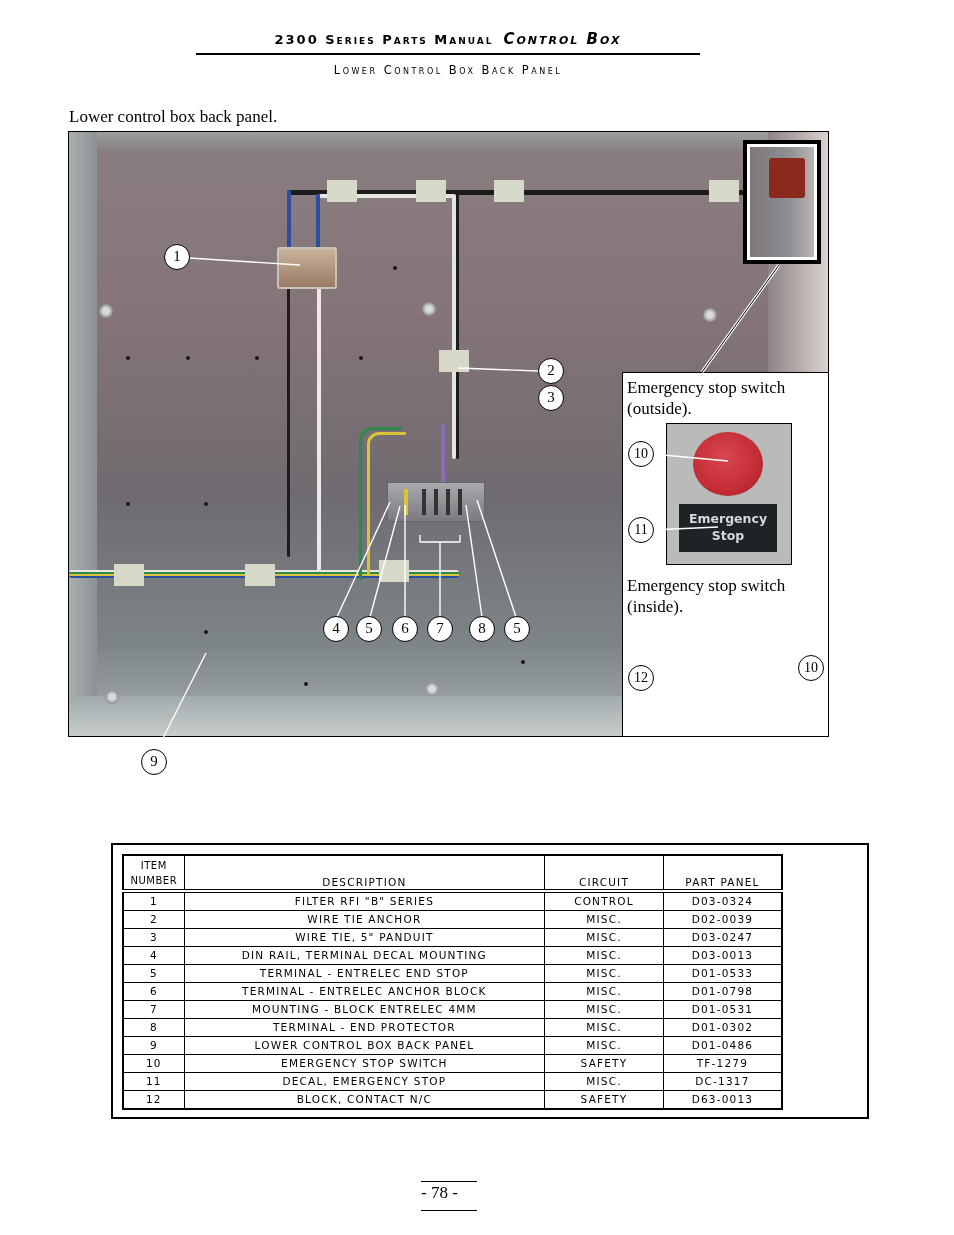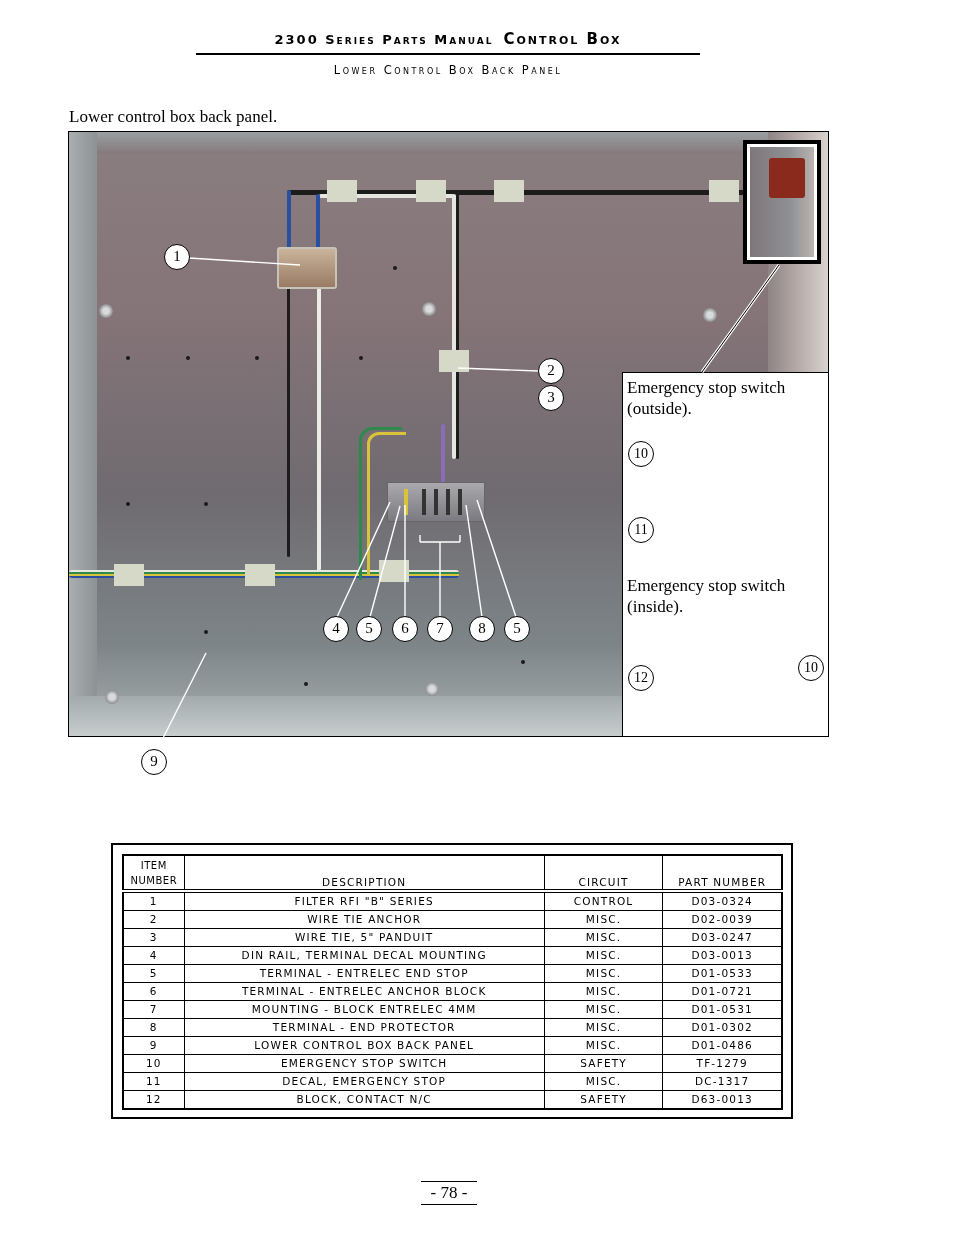--- a/index.html
+++ b/index.html
@@ -1,18 +1,18 @@
 <!DOCTYPE html>
 <html><head>
 <meta charset="utf-8">
 <style>
   html, body { margin:0; padding:0; background:#fff; }
   body { width:954px; height:1235px; position:relative; overflow:hidden; font-family:"Liberation Serif", serif; color:#000; }
   .hdr-title { position:absolute; left:196px; top:30px; width:504px; text-align:center; font-family:"DejaVu Sans", sans-serif; font-size:13px; letter-spacing:2px; font-variant:small-caps; font-weight:bold; white-space:nowrap; }
-  .hdr-title .big { font-size:15px; margin-left:10px; }
+  .hdr-title .big { font-size:15px; margin-left:10px;font-style:italic; }
   .hdr-rule { position:absolute; left:196px; top:53px; width:504px; height:2px; background:#000; }
   .hdr-sub { position:absolute; left:196px; top:63px; width:504px; text-align:center; font-family:"DejaVu Sans", sans-serif; font-size:11.5px; letter-spacing:2.5px; font-variant:small-caps; white-space:nowrap; }
   .caption { position:absolute; left:69px; top:107px; font-size:17px;text-align:center; }
 
   .photo { position:absolute; left:68px; top:131px; width:761px; height:606px; border:1px solid #000; box-sizing:border-box; overflow:hidden;
     background: linear-gradient(180deg, #8a7e80 0%, #857478 30%, #6f6b70 60%, #7d8588 85%, #a9b0b1 100%); }
   .photo .lframe { position:absolute; left:0; top:0; width:28px; height:100%; background:linear-gradient(90deg,#a9afb1,#8d9294); }
   .photo .tframe { position:absolute; left:0; top:0; width:100%; height:22px; background:linear-gradient(180deg,#9a9fa0,#85797c); }
   .photo .bframe { position:absolute; left:0; bottom:0; width:100%; height:40px; background:linear-gradient(180deg,#a2abac,#c7cdcd); }
   .photo .rframe { position:absolute; right:0; top:0; width:60px; height:100%; background:linear-gradient(90deg,#8f8486,#b5aaa8,#d9d2cf); }
@@ -29,30 +29,30 @@
   .estop-panel { position:absolute; left:553px; top:240px; width:207px; height:365px; background:#fff; border-left:1px solid #000; border-top:1px solid #000; }
   .estop-label { position:absolute; left:4px; font-size:17px; line-height:21px; }
   .estop-img1 { position:absolute; left:43px; top:50px; width:126px; height:142px; border:1.5px solid #000; box-sizing:border-box; background:#b9bbbb; overflow:hidden; }
   .estop-img1 .btn { position:absolute; left:26px; top:8px; width:70px; height:64px; border-radius:50%; background:radial-gradient(circle at 45% 40%,#d8474f,#c42d36 60%,#9e1f28); }
   .estop-img1 .decal { position:absolute; left:12px; top:80px; width:98px; height:48px; background:#1e2326; color:#d8d8d8; font-family:"DejaVu Sans", sans-serif; font-weight:bold; font-size:12.5px; text-align:center; line-height:17px; padding-top:6px; box-sizing:border-box; }
 
   .callout { position:absolute; width:26px; height:26px; border:1.5px solid #000; border-radius:50%; background:#fff; box-sizing:border-box; font-size:15px; line-height:23px; text-align:center; }
   .callout.dbl { font-size:14px; }
   svg.leaders { position:absolute; left:0; top:0; width:954px; height:1235px; pointer-events:none; }
 
-  .parts-box { position:absolute; left:111px; top:843px; width:682px; height:276px; border:2px solid #000; box-sizing:border-box; }
+  .parts-box { position:absolute; left:111px; top:843px; width:758px; height:276px; border:2px solid #000; box-sizing:border-box; }
   table.parts { position:absolute; left:9px; top:9px; width:661px; border-collapse:collapse; border:2px solid #000; font-family:"DejaVu Sans", sans-serif; font-size:10.5px; letter-spacing:1.2px; }
   table.parts th { font-weight:normal; border:1px solid #000; border-bottom:4px double #000; height:32px; vertical-align:bottom; padding:0 2px 1px; text-align:center; }
   table.parts td { border:1px solid #000; height:17px; padding:0; text-align:center; line-height:17px; }
   table.parts th.item { width:56px; font-size:10px; letter-spacing:0.5px; line-height:15px; }
   table.parts th.desc { width:366px; }
   table.parts th.circ { width:116px;border-radius:17px; }
   table.parts th.part { width:116px; }
 
-  .pagenum { position:absolute; left:421px; top:1181px; width:56px; height:24px; border-top:1.5px solid #000; border-bottom:1.5px solid #000; box-sizing:border-box; text-align:center; font-size:17px; line-height:21px; }
+  .pagenum { position:absolute; left:421px; top:1181px; width:56px; height:30px; border-top:1.5px solid #000; border-bottom:1.5px solid #000; box-sizing:border-box; text-align:left; font-size:17px; line-height:21px; }
 </style>
 </head>
 <body>
 
 <div class="hdr-title">
   <span>2300 Series Parts Manual</span><span class="big">Control Box</span>
 </div>
 <div class="hdr-rule"></div>
 <div class="hdr-sub">Lower Control Box Back Panel</div>
 
@@ -112,20 +112,27 @@
   <div class="hole" style="left:452px;top:528px;"></div>
 
   <div class="inset">
     <div class="sw"></div>
   </div>
 
   <div class="estop-panel">
     <div class="estop-label" style="top:4px;">
       <div>Emergency stop switch</div>
       <div>(outside).</div>
+    </div>
+    <div class="estop-img1">
+      <div class="btn"></div>
+      <div class="decal">
+        <div>Emergency</div>
+        <div>Stop</div>
+      </div>
     </div>
     <div class="estop-label" style="top:202px;">
       <div>Emergency stop switch</div>
       <div>(inside).</div>
     </div>
 
   </div>
 </div>
 
 <svg class="leaders">
@@ -170,21 +177,21 @@
 <div class="callout dbl" style="left:628px;top:665px;">12</div>
 <div class="callout dbl" style="left:798px;top:655px;">10</div>
 
 <div class="parts-box">
   <table class="parts">
     <thead>
       <tr>
         <th class="item"><span>ITEM</span><br><span>NUMBER</span></th>
         <th class="desc">DESCRIPTION</th>
         <th class="circ">CIRCUIT</th>
-        <th class="part">PART NUMBER</th>
+        <th class="part">PART PANEL</th>
       </tr>
     </thead>
     <tbody>
       <tr>
           <td>1</td>
           <td>FILTER RFI "B" SERIES</td>
           <td>CONTROL</td>
           <td>D03-0324</td>
         </tr>
       <tr>
@@ -208,21 +215,21 @@
       <tr>
           <td>5</td>
           <td>TERMINAL - ENTRELEC END STOP</td>
           <td>MISC.</td>
           <td>D01-0533</td>
         </tr>
       <tr>
           <td>6</td>
           <td>TERMINAL - ENTRELEC ANCHOR BLOCK</td>
           <td>MISC.</td>
-          <td>D01-0721</td>
+          <td>D01-0798</td>
         </tr>
       <tr>
           <td>7</td>
           <td>MOUNTING - BLOCK ENTRELEC 4MM</td>
           <td>MISC.</td>
           <td>D01-0531</td>
         </tr>
       <tr>
           <td>8</td>
           <td>TERMINAL - END PROTECTOR</td>

